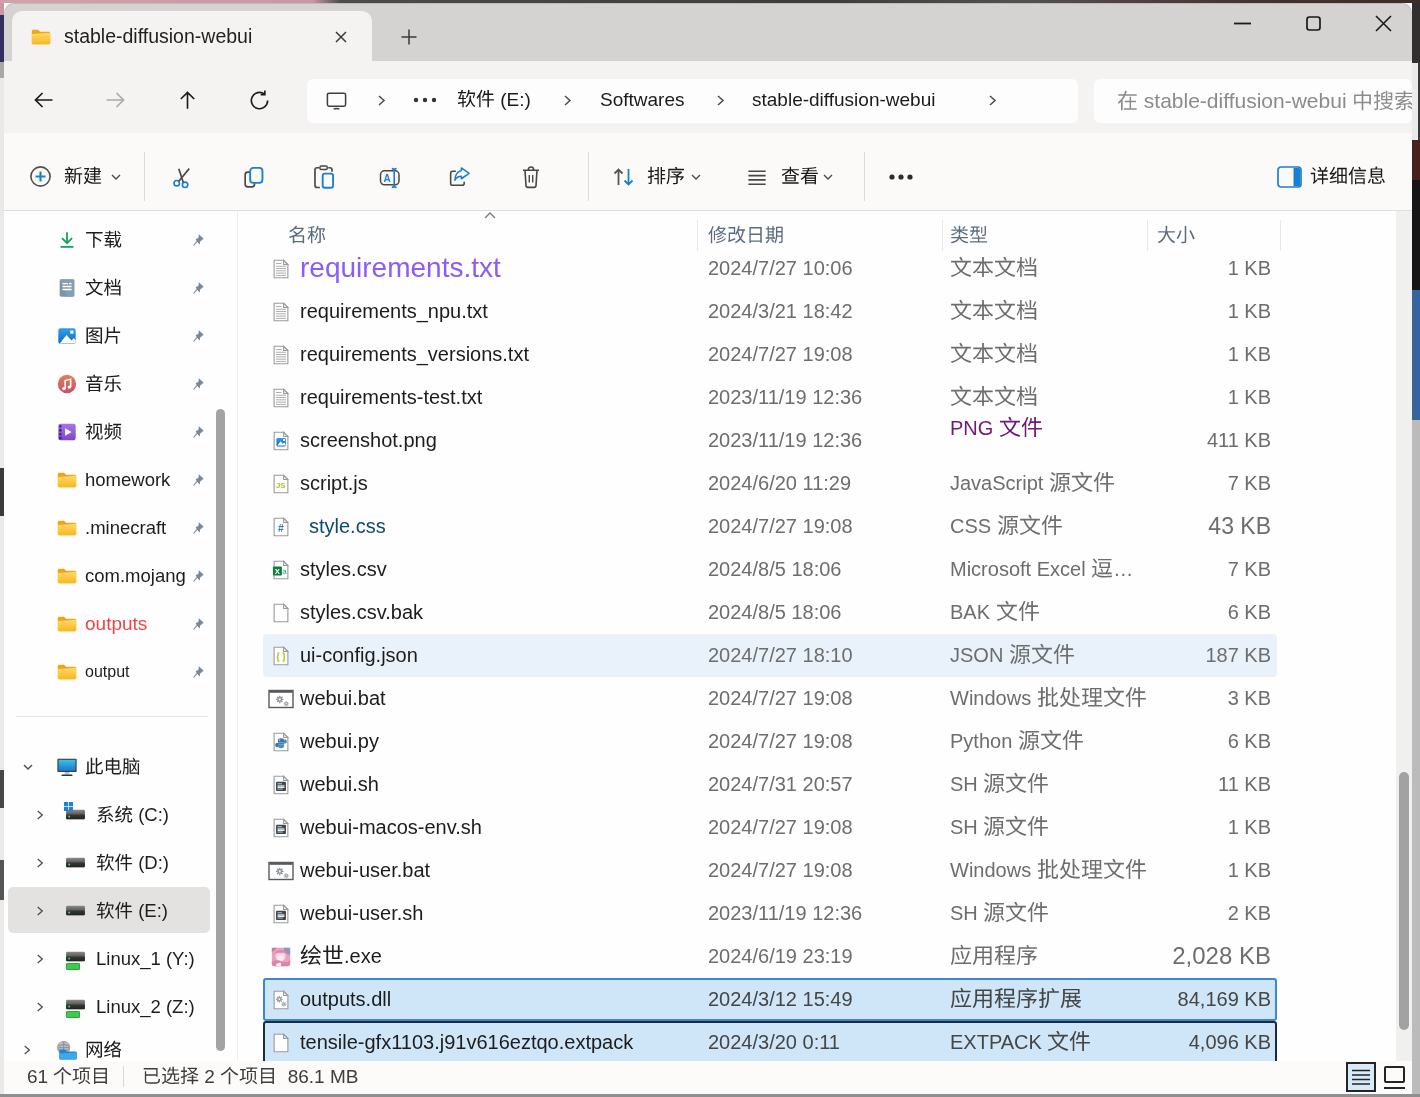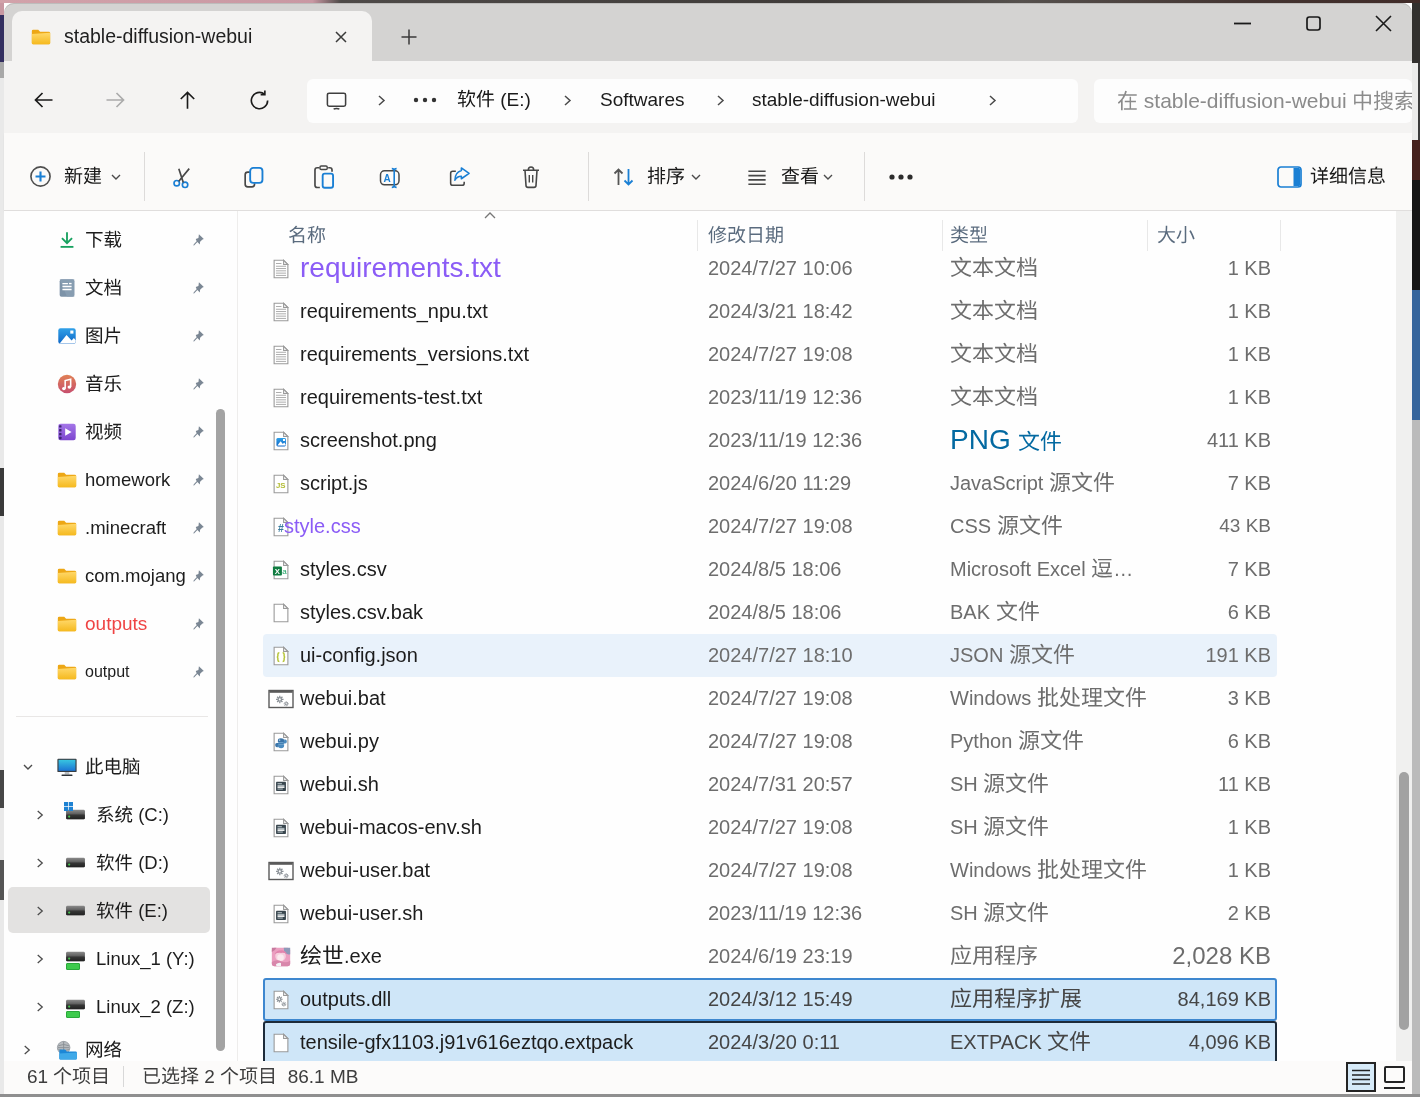--- a/index.html
+++ b/index.html
@@ -674,47 +674,47 @@
           <use href="#z672C" x="100"></use>
           <use href="#z6587" x="200"></use>
           <use href="#z6863" x="300"></use>
         </svg></span></div>
     <div class="t" style="left:1267px;top:171px;height:30px;line-height:30px;font-size:20px;color:#6d6d6d;transform:translateX(-100%)">1 KB</div>
     <svg class="ic" style="left:266px;top:218.5px" width="22" height="22" viewBox="0 0 24 24">
       <use href="#ipng"></use>
     </svg>
     <div class="t" style="left:296px;top:214px;height:30px;line-height:30px;font-size:20px;color:#1c1c1c">screenshot.png</div>
     <div class="t" style="left:704px;top:214px;height:30px;line-height:30px;font-size:20px;color:#6d6d6d">2023/11/19 12:36</div>
-    <div class="t" style="left:946px;top:214px;height:30px;line-height:30px;font-size:28px;color:#0369a1">PNG <span style="font-size:22px"><svg class="zh" style="width:2em" viewBox="0 0 200 100">
+    <div class="t" style="left:946px;top:202px;height:30px;line-height:30px;font-size:20px;color:#701a75">PNG <span style="font-size:22px"><svg class="zh" style="width:2em" viewBox="0 0 200 100">
           <use href="#z6587" x="0"></use>
           <use href="#z4EF6" x="100"></use>
         </svg></span></div>
     <div class="t" style="left:1267px;top:214px;height:30px;line-height:30px;font-size:20px;color:#6d6d6d;transform:translateX(-100%)">411 KB</div>
     <svg class="ic" style="left:266px;top:261.5px" width="22" height="22" viewBox="0 0 24 24">
       <use href="#ijs"></use>
     </svg>
     <div class="t" style="left:296px;top:257px;height:30px;line-height:30px;font-size:20px;color:#1c1c1c">script.js</div>
     <div class="t" style="left:704px;top:257px;height:30px;line-height:30px;font-size:20px;color:#6d6d6d">2024/6/20 11:29</div>
     <div class="t" style="left:946px;top:257px;height:30px;line-height:30px;font-size:20px;color:#6d6d6d">JavaScript <span style="font-size:22px"><svg class="zh" style="width:3em" viewBox="0 0 300 100">
           <use href="#z6E90" x="0"></use>
           <use href="#z6587" x="100"></use>
           <use href="#z4EF6" x="200"></use>
         </svg></span></div>
     <div class="t" style="left:1267px;top:257px;height:30px;line-height:30px;font-size:20px;color:#6d6d6d;transform:translateX(-100%)">7 KB</div>
     <svg class="ic" style="left:266px;top:304.5px" width="22" height="22" viewBox="0 0 24 24">
       <use href="#icss"></use>
     </svg>
-    <div class="t" style="left:280px;top:300px;height:30px;line-height:30px;font-size:20px;color:#8b5cf6">style.css</div>
+    <div class="t" style="left:305px;top:300px;height:30px;line-height:30px;font-size:20px;color:#0c4a6e">style.css</div>
     <div class="t" style="left:704px;top:300px;height:30px;line-height:30px;font-size:20px;color:#6d6d6d">2024/7/27 19:08</div>
     <div class="t" style="left:946px;top:300px;height:30px;line-height:30px;font-size:20px;color:#6d6d6d">CSS <span style="font-size:22px"><svg class="zh" style="width:3em" viewBox="0 0 300 100">
           <use href="#z6E90" x="0"></use>
           <use href="#z6587" x="100"></use>
           <use href="#z4EF6" x="200"></use>
         </svg></span></div>
-    <div class="t" style="left:1267px;top:300px;height:30px;line-height:30px;font-size:19px;color:#6d6d6d;transform:translateX(-100%)">43 KB</div>
+    <div class="t" style="left:1267px;top:300px;height:30px;line-height:30px;font-size:23px;color:#6d6d6d;transform:translateX(-100%)">43 KB</div>
     <svg class="ic" style="left:266px;top:347.5px" width="22" height="22" viewBox="0 0 24 24">
       <use href="#icsv"></use>
     </svg>
     <div class="t" style="left:296px;top:343px;height:30px;line-height:30px;font-size:20px;color:#1c1c1c">styles.csv</div>
     <div class="t" style="left:704px;top:343px;height:30px;line-height:30px;font-size:20px;color:#6d6d6d">2024/8/5 18:06</div>
     <div class="t" style="left:946px;top:343px;height:30px;line-height:30px;font-size:20px;color:#6d6d6d">Microsoft Excel <span style="font-size:22px"><svg class="zh" style="width:1em" viewBox="0 0 100 100">
           <use href="#z9017" x="0"></use>
         </svg></span>…</div>
     <div class="t" style="left:1267px;top:343px;height:30px;line-height:30px;font-size:20px;color:#6d6d6d;transform:translateX(-100%)">7 KB</div>
     <svg class="ic" style="left:266px;top:390.5px" width="22" height="22" viewBox="0 0 24 24">
@@ -731,21 +731,21 @@
     <svg class="ic" style="left:266px;top:433.5px" width="22" height="22" viewBox="0 0 24 24">
       <use href="#ijson"></use>
     </svg>
     <div class="t" style="left:296px;top:429px;height:30px;line-height:30px;font-size:20px;color:#1c1c1c">ui-config.json</div>
     <div class="t" style="left:704px;top:429px;height:30px;line-height:30px;font-size:20px;color:#6d6d6d">2024/7/27 18:10</div>
     <div class="t" style="left:946px;top:429px;height:30px;line-height:30px;font-size:20px;color:#6d6d6d">JSON <span style="font-size:22px"><svg class="zh" style="width:3em" viewBox="0 0 300 100">
           <use href="#z6E90" x="0"></use>
           <use href="#z6587" x="100"></use>
           <use href="#z4EF6" x="200"></use>
         </svg></span></div>
-    <div class="t" style="left:1267px;top:429px;height:30px;line-height:30px;font-size:20px;color:#6d6d6d;transform:translateX(-100%)">191 KB</div>
+    <div class="t" style="left:1267px;top:429px;height:30px;line-height:30px;font-size:20px;color:#6d6d6d;transform:translateX(-100%)">187 KB</div>
     <svg class="ic" style="left:264px;top:477.5px" width="26" height="20" viewBox="0 0 26 20">
       <use href="#ibat"></use>
     </svg>
     <div class="t" style="left:296px;top:472px;height:30px;line-height:30px;font-size:20px;color:#1c1c1c">webui.bat</div>
     <div class="t" style="left:704px;top:472px;height:30px;line-height:30px;font-size:20px;color:#6d6d6d">2024/7/27 19:08</div>
     <div class="t" style="left:946px;top:472px;height:30px;line-height:30px;font-size:20px;color:#6d6d6d">Windows <span style="font-size:22px"><svg class="zh" style="width:5em" viewBox="0 0 500 100">
           <use href="#z6279" x="0"></use>
           <use href="#z5904" x="100"></use>
           <use href="#z7406" x="200"></use>
           <use href="#z6587" x="300"></use>

